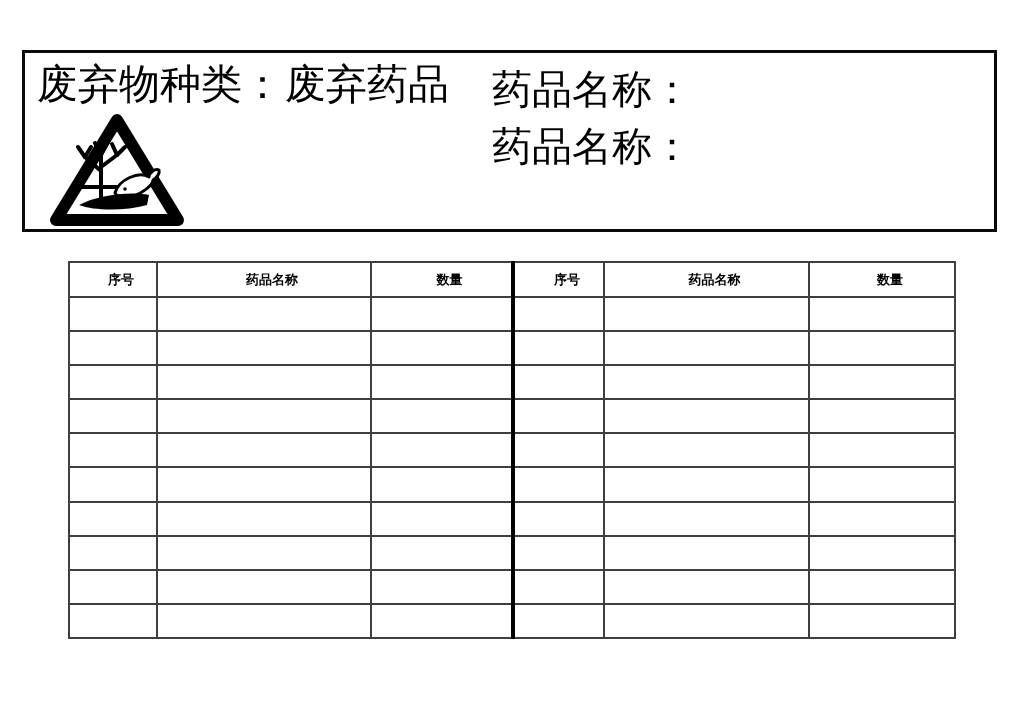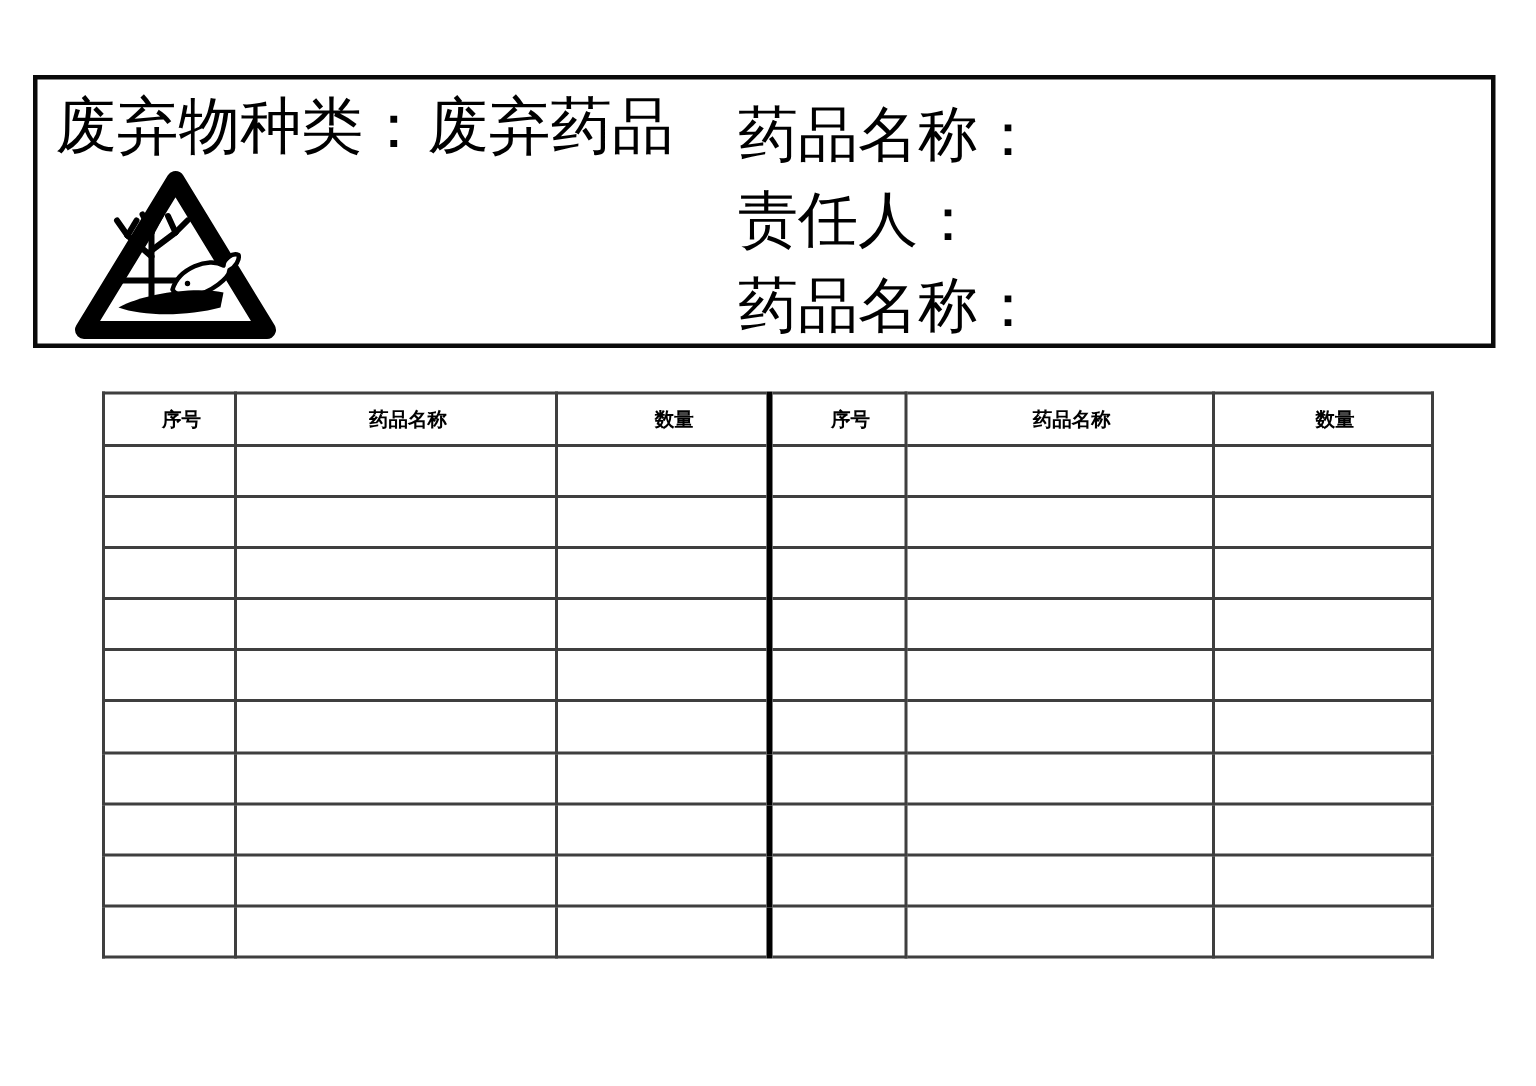--- a/index.html
+++ b/index.html
@@ -82,21 +82,20 @@
 <div class="page">
 
   <div class="header-box">
 
     <div class="waste-type-line">
       <span>废弃物种类：</span><span class="value">废弃药品</span>
     </div>
 
     <div class="header-right-col">
       <div><span>药品名称：</span><span></span></div>
-      <div><span>责任人：</span><span></span></div>
       <div><span>药品名称：</span><span></span></div>
     </div>
 
     <svg class="hazard-icon" viewBox="0 0 144 118" xmlns="http://www.w3.org/2000/svg" aria-hidden="true">
 
       <path d="M72 9 L133 109 L11 109 Z" fill="#ffffff" stroke="#000000" stroke-width="12" stroke-linejoin="round"></path>
 
       <g stroke="#000000" stroke-width="4" stroke-linecap="round" fill="none">
         <path d="M56 92 L56 44"></path>
         <path d="M56 60 L40 46"></path>

